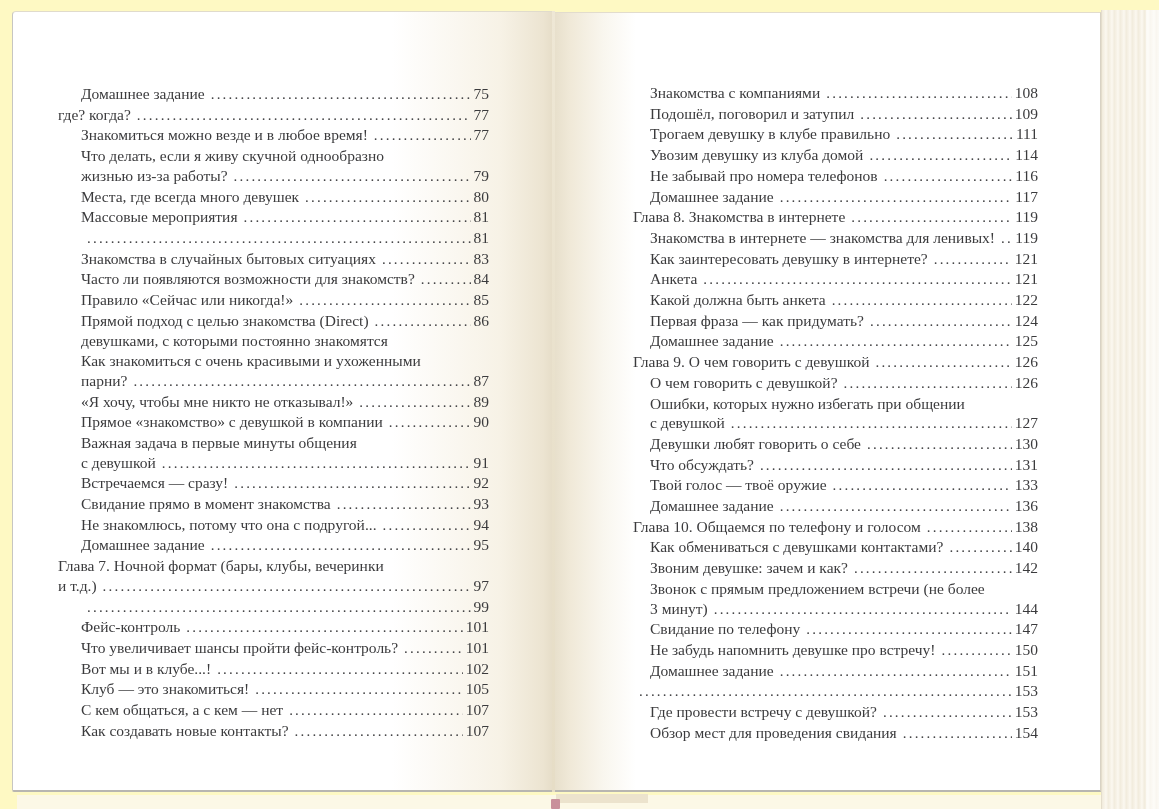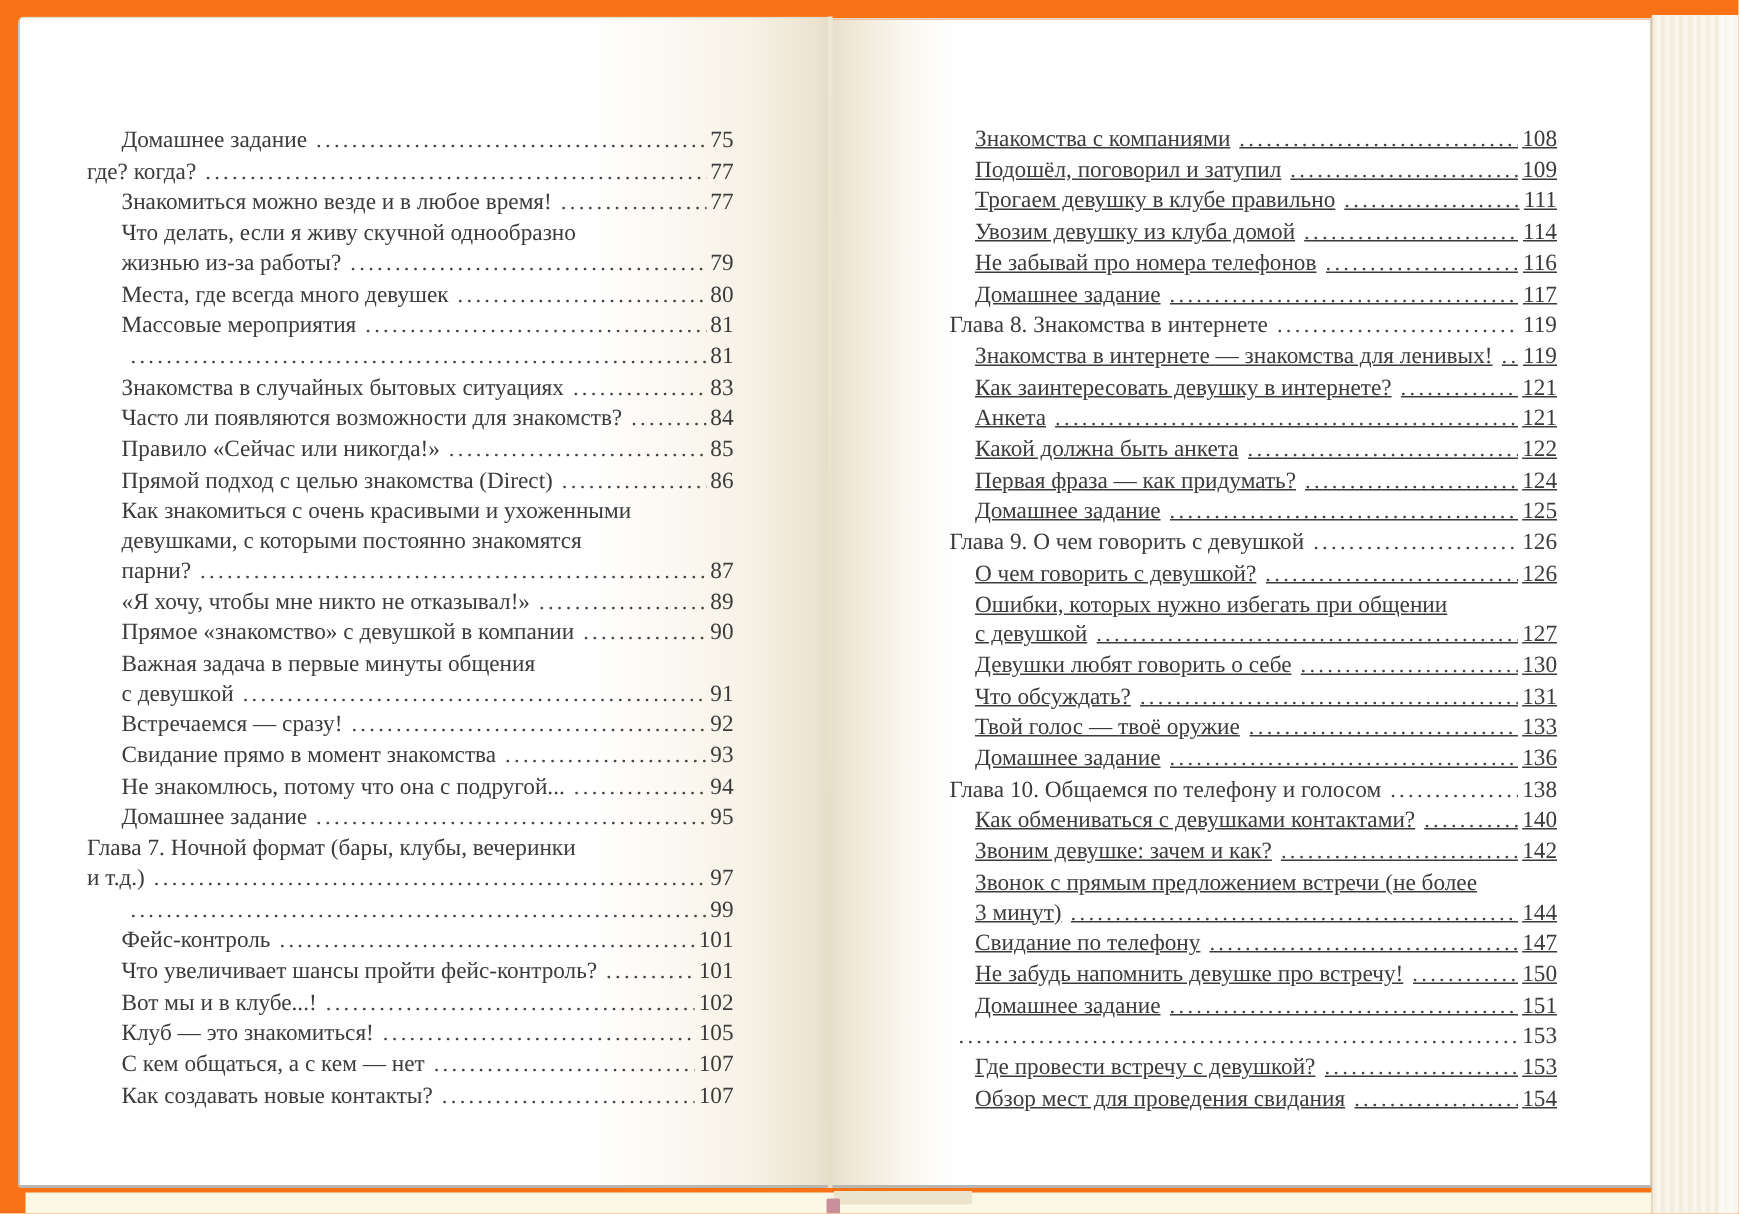--- a/index.html
+++ b/index.html
@@ -1,20 +1,20 @@
 <!DOCTYPE html>
 <html><head>
 <meta charset="utf-8">
 <style>
   html, body { margin: 0; padding: 0; background: #ffffff; }
   .canvas {
     position: relative;
     width: 1159px;
     height: 809px;
-    background: #f97316;
+    background: #fef9c3;
     overflow: hidden;
     font-family: "Liberation Serif", "DejaVu Serif", serif;
   }
 
   
   .edge-stack {
     position: absolute;
     left: 1101px; top: 10px;
     width: 58px; height: 799px;
     background: repeating-linear-gradient(90deg,
@@ -84,21 +84,21 @@
     position: absolute;
     color: #3b3b3d;
     font-size: 15.5px;
     line-height: 19.7px;
   }
   .toc-left  { left: 58px;  top: 84px; width: 431px; }
   .toc-right { left: 633px; top: 83px; width: 405px; }
 
   .row { display: flex; align-items: baseline; }
   .toc-left  .row.sub { padding-left: 23px; }
-  .toc-right .row.sub { padding-left: 17px; text-decoration: underline; }
+  .toc-right .row.sub { padding-left: 17px; }
   .txt { white-space: pre; }
   .leader {
     flex: 1 1 0;
     overflow: hidden;
     white-space: nowrap;
     text-align: right;
     margin: 0 3px 0 6px;
     letter-spacing: 2.2px;
     font-size: 15px;
     color: #434345;
@@ -170,24 +170,24 @@
         <span class="txt">Правило «Сейчас или никогда!»</span>
         <span class="leader">........................................................................................................................</span>
         <span class="num">85</span>
       </div>
       <div class="row sub">
         <span class="txt">Прямой подход с целью знакомства (Direct)</span>
         <span class="leader">........................................................................................................................</span>
         <span class="num">86</span>
       </div>
       <div class="row sub">
+        <span class="txt">девушками, с которыми постоянно знакомятся</span>
+      </div>
+      <div class="row sub">
         <span class="txt">Как знакомиться с очень красивыми и ухоженными</span>
-      </div>
-      <div class="row sub">
-        <span class="txt">девушками, с которыми постоянно знакомятся</span>
       </div>
       <div class="row sub">
         <span class="txt">парни?</span>
         <span class="leader">........................................................................................................................</span>
         <span class="num">87</span>
       </div>
       <div class="row sub">
         <span class="txt">«Я хочу, чтобы мне никто не отказывал!»</span>
         <span class="leader">........................................................................................................................</span>
         <span class="num">89</span>

